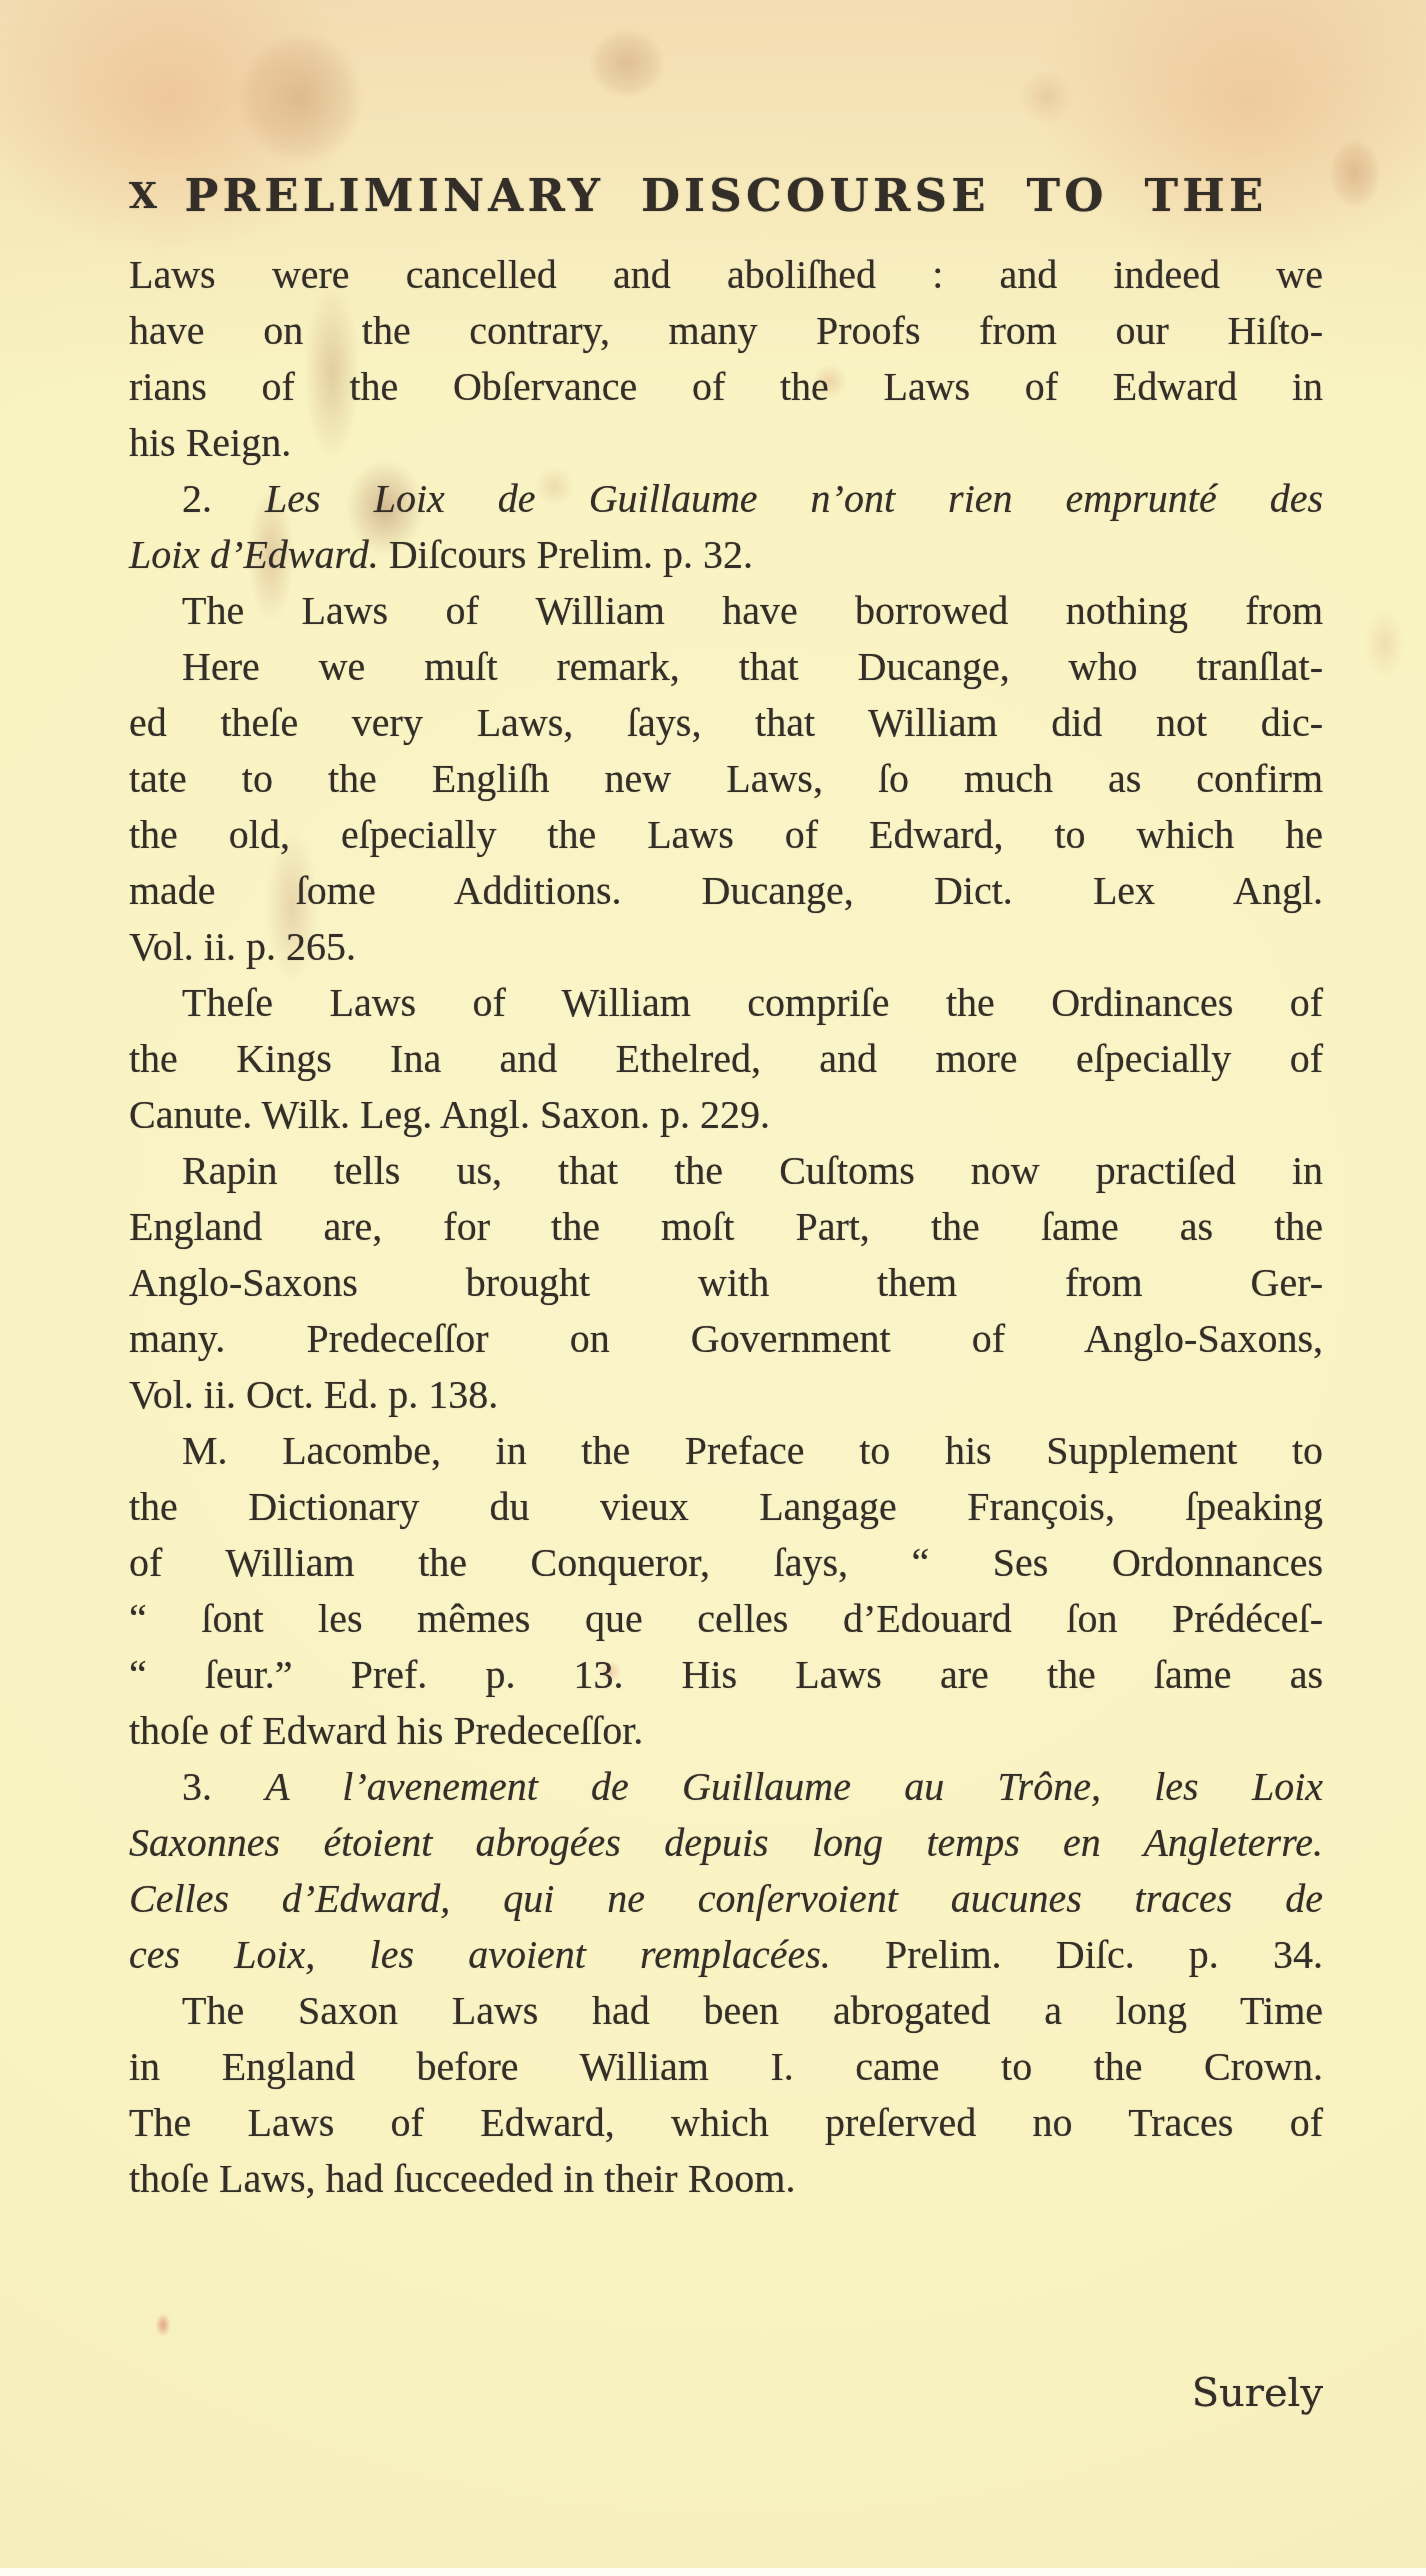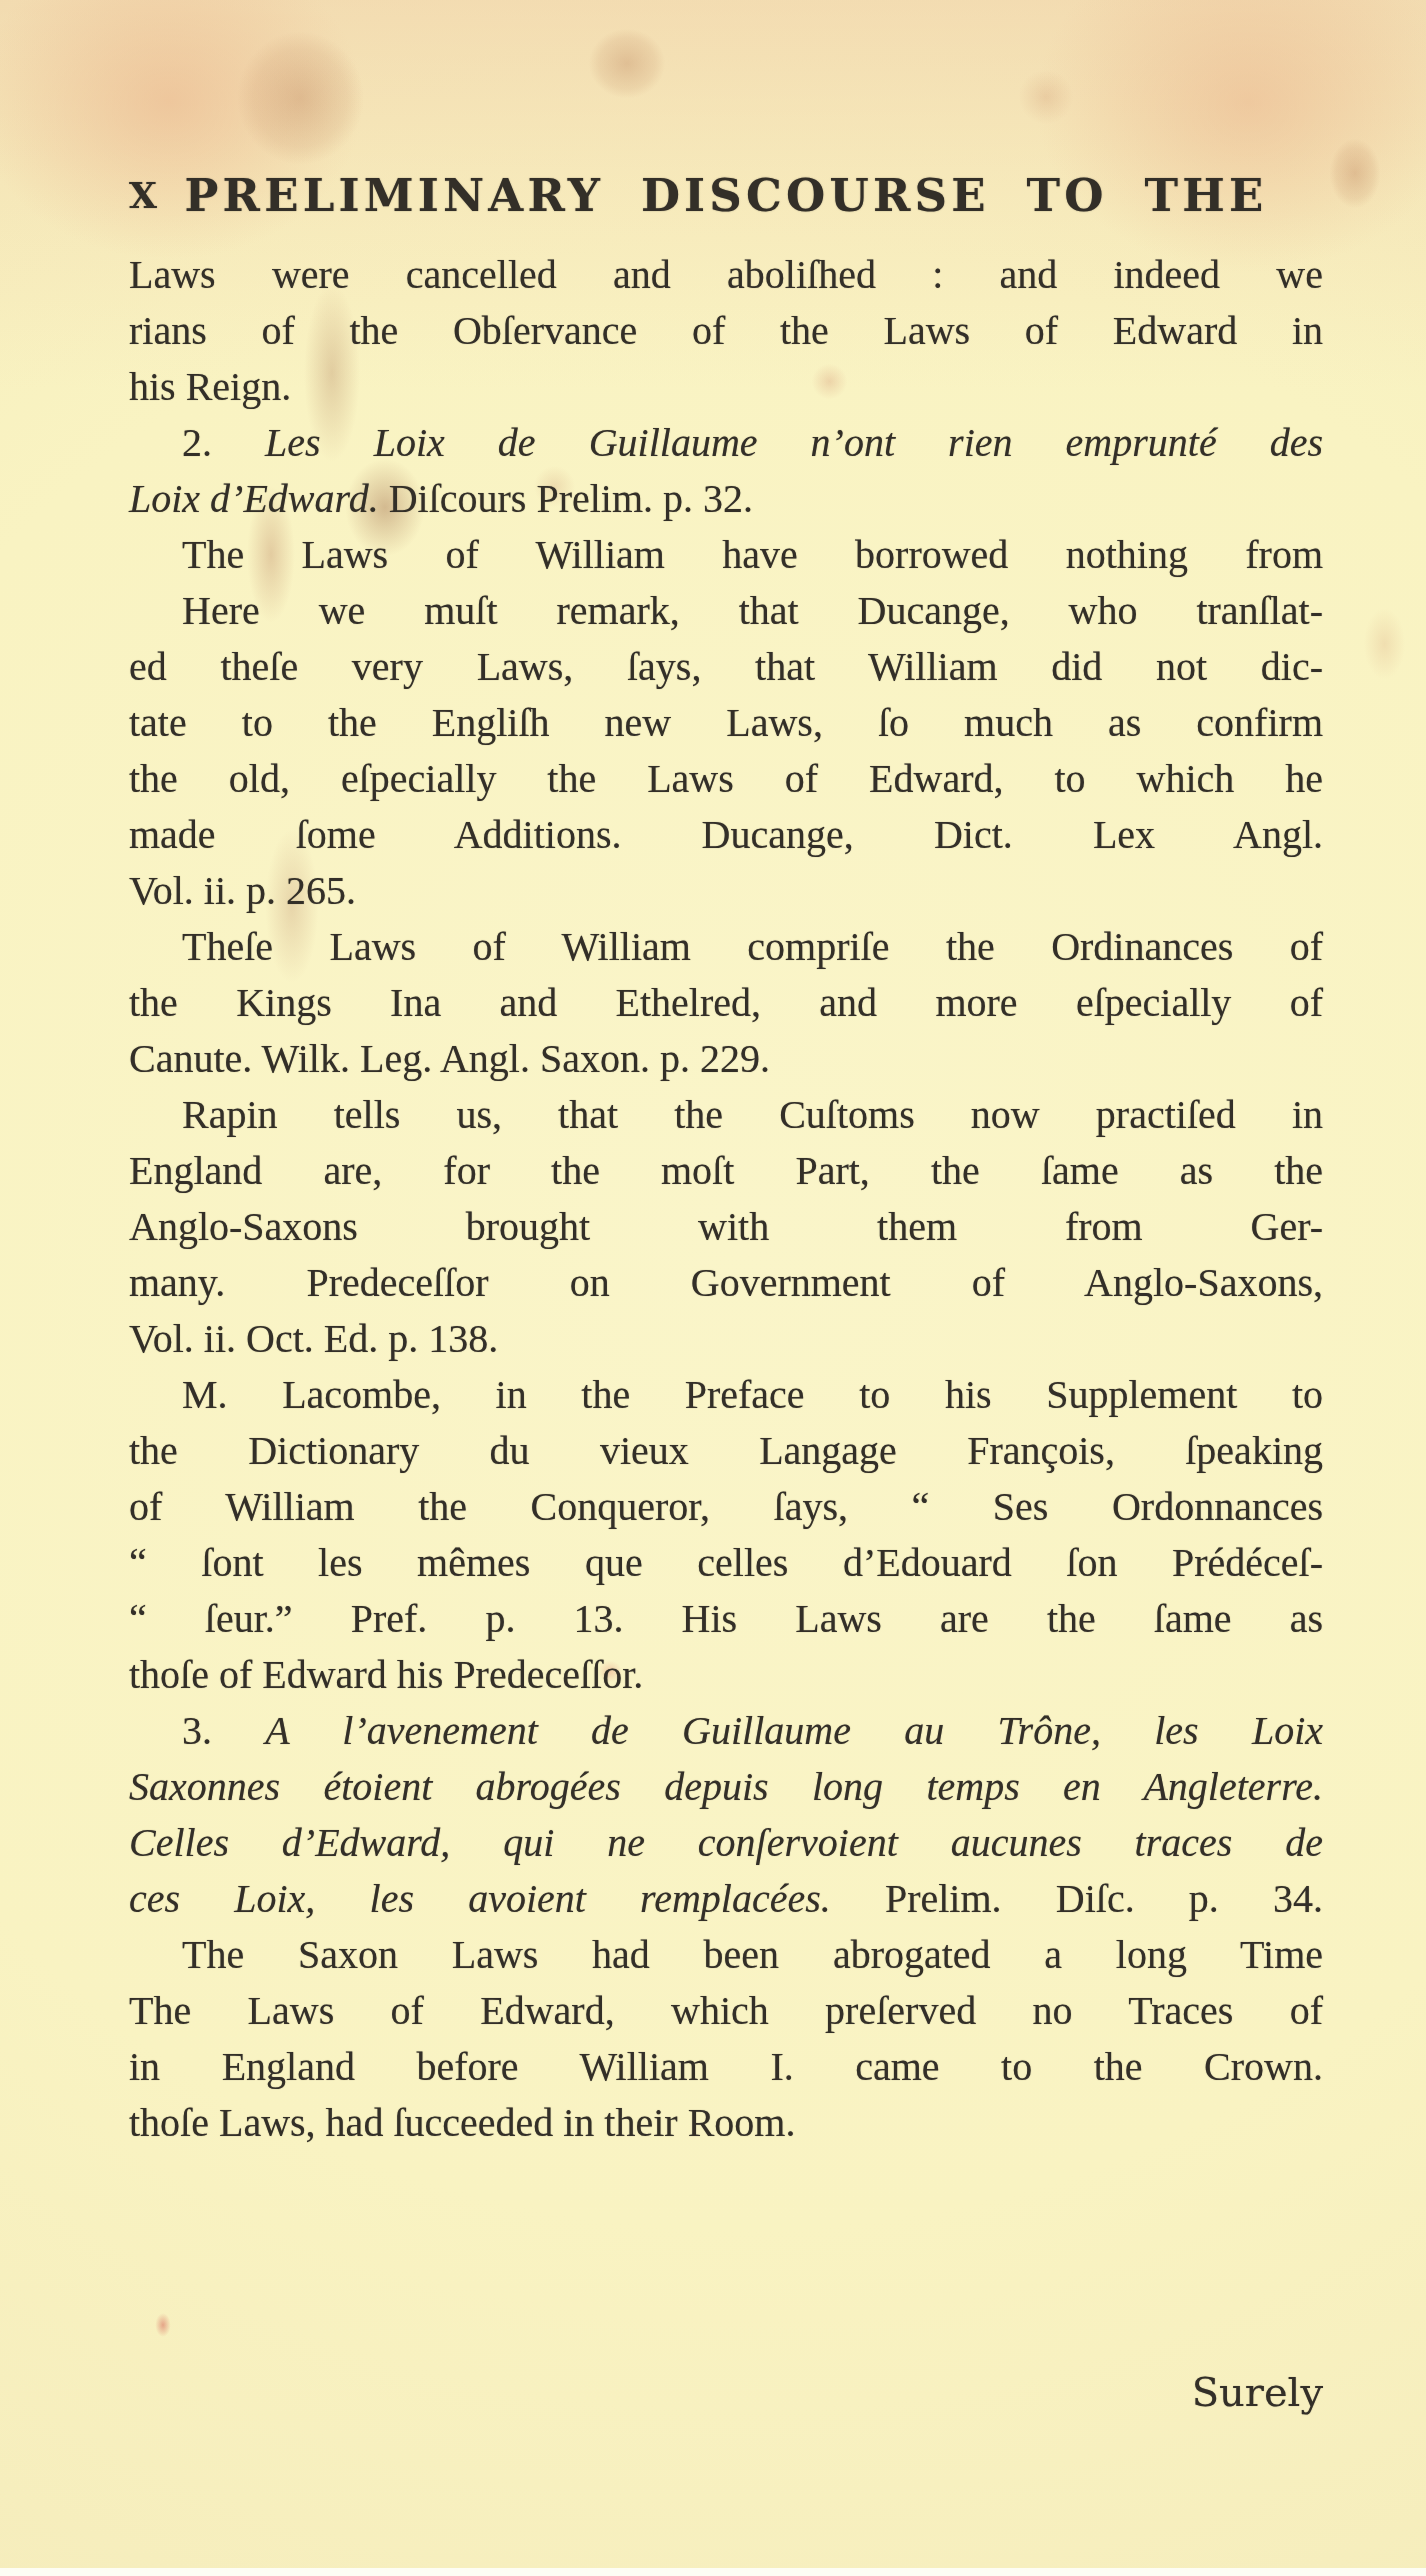--- a/index.html
+++ b/index.html
@@ -127,20 +127,21 @@
   <div class="stain s12"></div>
   <div class="stain s13"></div>
 
   <div class="header-row">
     <span class="pagenum">X</span>
     <div class="running-header">PRELIMINARY DISCOURSE TO THE</div>
   </div>
 
   <div class="text-block">
       <div class="line j"><span>Laws were cancelled and aboliſhed : and indeed we</span></div>
+      <div class="line j"><span>have on the contrary, many Proofs from our Hiſto-</span></div>
       <div class="line j"><span>rians of the Obſervance of the Laws of Edward in</span></div>
       <div class="line"><span>his Reign.</span></div>
       <div class="line j indent"><span>2. </span><span class="it">Les Loix de Guillaume n’ont rien emprunté des</span></div>
       <div class="line"><span class="it">Loix d’Edward.</span><span> Diſcours Prelim. p. 32.</span></div>
       <div class="line j indent"><span>The Laws of William have borrowed nothing from</span></div>
       <div class="line j indent"><span>Here we muſt remark, that Ducange, who tranſlat-</span></div>
       <div class="line j"><span>ed theſe very Laws, ſays, that William did not dic-</span></div>
       <div class="line j"><span>tate to the Engliſh new Laws, ſo much as confirm</span></div>
       <div class="line j"><span>the old, eſpecially the Laws of Edward, to which he</span></div>
       <div class="line j"><span>made ſome Additions. Ducange, Dict. Lex Angl.</span></div>
@@ -157,22 +158,22 @@
       <div class="line j"><span>the Dictionary du vieux Langage François, ſpeaking</span></div>
       <div class="line j"><span>of William the Conqueror, ſays, “ Ses Ordonnances</span></div>
       <div class="line j"><span>“ ſont les mêmes que celles d’Edouard ſon Prédéceſ-</span></div>
       <div class="line j"><span>“ ſeur.” Pref. p. 13. His Laws are the ſame as</span></div>
       <div class="line"><span>thoſe of Edward his Predeceſſor.</span></div>
       <div class="line j indent"><span>3. </span><span class="it">A l’avenement de Guillaume au Trône, les Loix</span></div>
       <div class="line j"><span class="it">Saxonnes étoient abrogées depuis long temps en Angleterre.</span></div>
       <div class="line j"><span class="it">Celles d’Edward, qui ne conſervoient aucunes traces de</span></div>
       <div class="line j"><span class="it">ces Loix, les avoient remplacées. </span><span>Prelim. Diſc. p. 34.</span></div>
       <div class="line j indent"><span>The Saxon Laws had been abrogated a long Time</span></div>
+      <div class="line j"><span>in England before William I. came to the Crown.</span></div>
       <div class="line j"><span>The Laws of Edward, which preſerved no Traces of</span></div>
-      <div class="line j"><span>in England before William I. came to the Crown.</span></div>
       <div class="line"><span>thoſe Laws, had ſucceeded in their Room.</span></div>
     </div>
 
   <div class="catchword">Surely</div>
 
   <div class="bottom-strip"></div>
 </div>
 
 
 </body></html>

